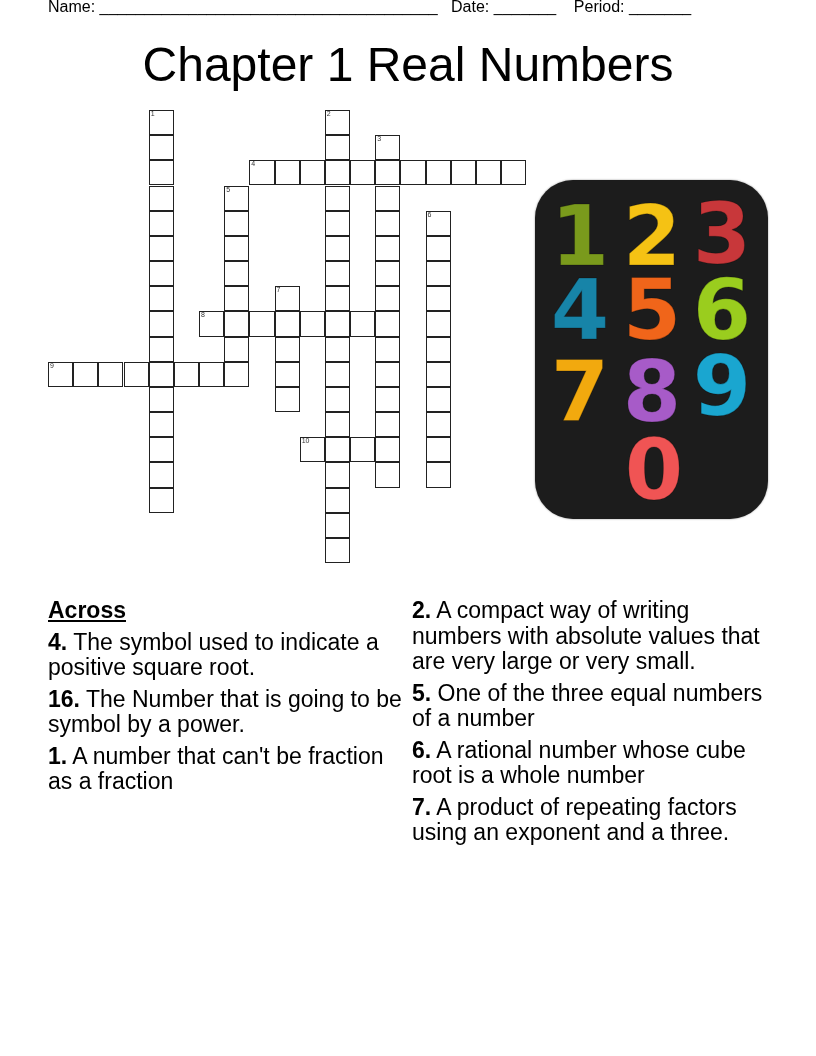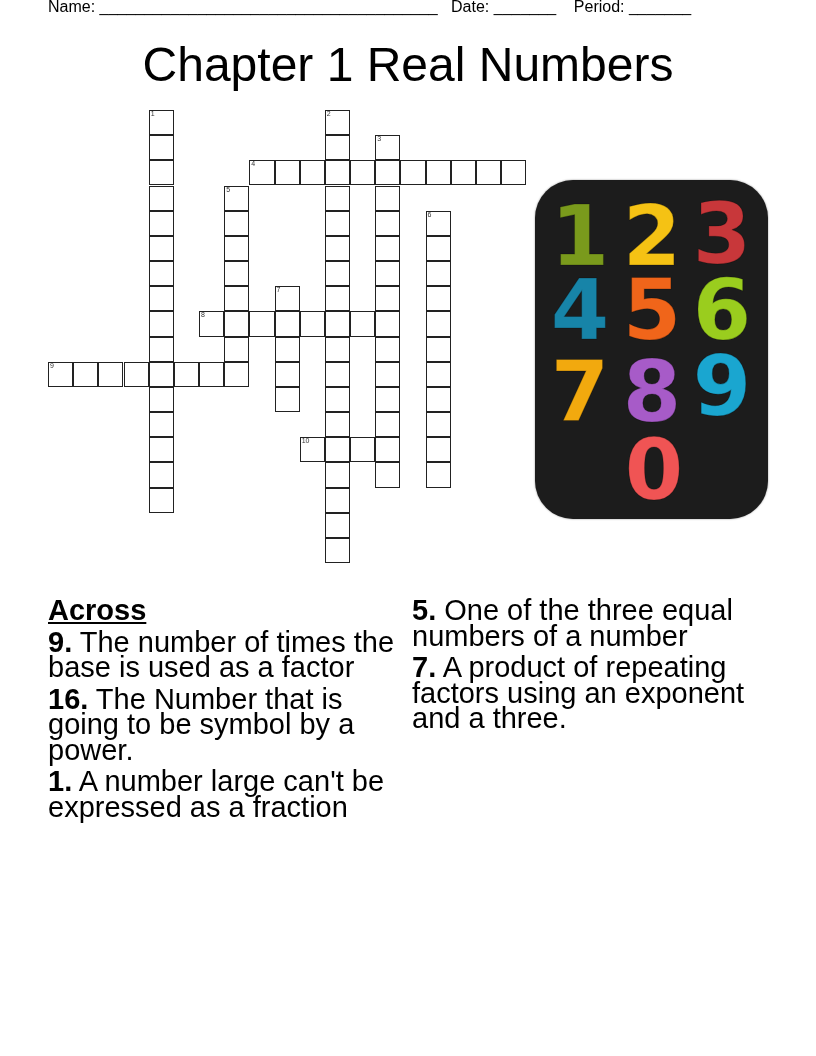--- a/index.html
+++ b/index.html
@@ -4,21 +4,21 @@
 <style>
   html, body { margin:0; padding:0; background:#fff; }
   body { width:816px; height:1056px; position:relative; overflow:hidden; font-family:"Liberation Sans", sans-serif; color:#000; }
   .header-line { position:absolute; top:-2px; left:48px; font-size:16px; white-space:pre; }
   .title { position:absolute; top:36px; left:0; width:816px; text-align:center; font-size:48px; line-height:58px; }
   .grid { position:absolute; left:48px; top:110px; width:500px; height:460px; }
   .cell { position:absolute; width:25.17px; height:25.17px; box-sizing:border-box; border:1.5px solid #222; background:#fff; }
   .cell .num { position:absolute; left:1px; top:-1px; font-size:7px; color:#333; }
   .panel { position:absolute; left:535px; top:180px; width:233px; height:339px; background:#1c1c1c; border-radius:38px; box-shadow:0 0 2px #888; }
   .digit { position:absolute; font-family:"DejaVu Sans", sans-serif; font-weight:bold; font-size:84px; line-height:84px; text-align:center; width:70px; -webkit-text-stroke:1px rgba(0,0,0,0.25); }
-  .clues { position:absolute; font-size:29px; line-height:25.5px; }
+  .clues { position:absolute; font-size:23px; line-height:25.5px; }
   .clues.left { left:48px; top:598px; width:355px; }
   .clues.right { left:412px; top:598px; width:360px; }
   .section-head { font-weight:bold; text-decoration:underline; margin-bottom:6px; }
   .clue { margin-bottom:6px; }
   .clue b { font-weight:bold; }
 </style>
 </head>
 <body>
 
 <div class="header-line"><span>Name: ______________________________________</span>   <span>Date: _______</span>    <span>Period: _______</span></div>
@@ -149,21 +149,23 @@
     <div class="digit" style="left: 82px; top: 88px; color: rgb(240, 101, 26);">5</div>
     <div class="digit" style="left: 152px; top: 88px; color: rgb(154, 205, 30);">6</div>
     <div class="digit" style="left: 10px; top: 170px; color: rgb(242, 169, 14);">7</div>
     <div class="digit" style="left: 82px; top: 170px; color: rgb(167, 91, 200);">8</div>
     <div class="digit" style="left: 152px; top: 164px; color: rgb(26, 166, 208);">9</div>
     <div class="digit" style="left: 84px; top: 248px; color: rgb(240, 84, 84);">0</div>
   </div>
 
 <div class="clues left">
   <div class="section-head">Across</div>
-  <div class="clue"><b>9.</b><span> The number of times the base is used as a factor</span></div>
+  <div class="clue"><b>4.</b><span> The symbol used to indicate a positive square root.</span></div>
   <div class="clue"><b>16.</b><span> The Number that is going to be symbol by a power.</span></div>
-  <div class="clue"><b>1.</b><span> A number large can't be expressed as a fraction</span></div>
+  <div class="clue"><b>1.</b><span> A number that can't be fraction as a fraction</span></div>
 </div>
 
 <div class="clues right">
+  <div class="clue"><b>2.</b><span> A compact way of writing numbers with absolute values that are very large or very small.</span></div>
   <div class="clue"><b>5.</b><span> One of the three equal numbers of a number</span></div>
+  <div class="clue"><b>6.</b><span> A rational number whose cube root is a whole number</span></div>
   <div class="clue"><b>7.</b><span> A product of repeating factors using an exponent and a three.</span></div>
 </div>
 
 </body></html>

